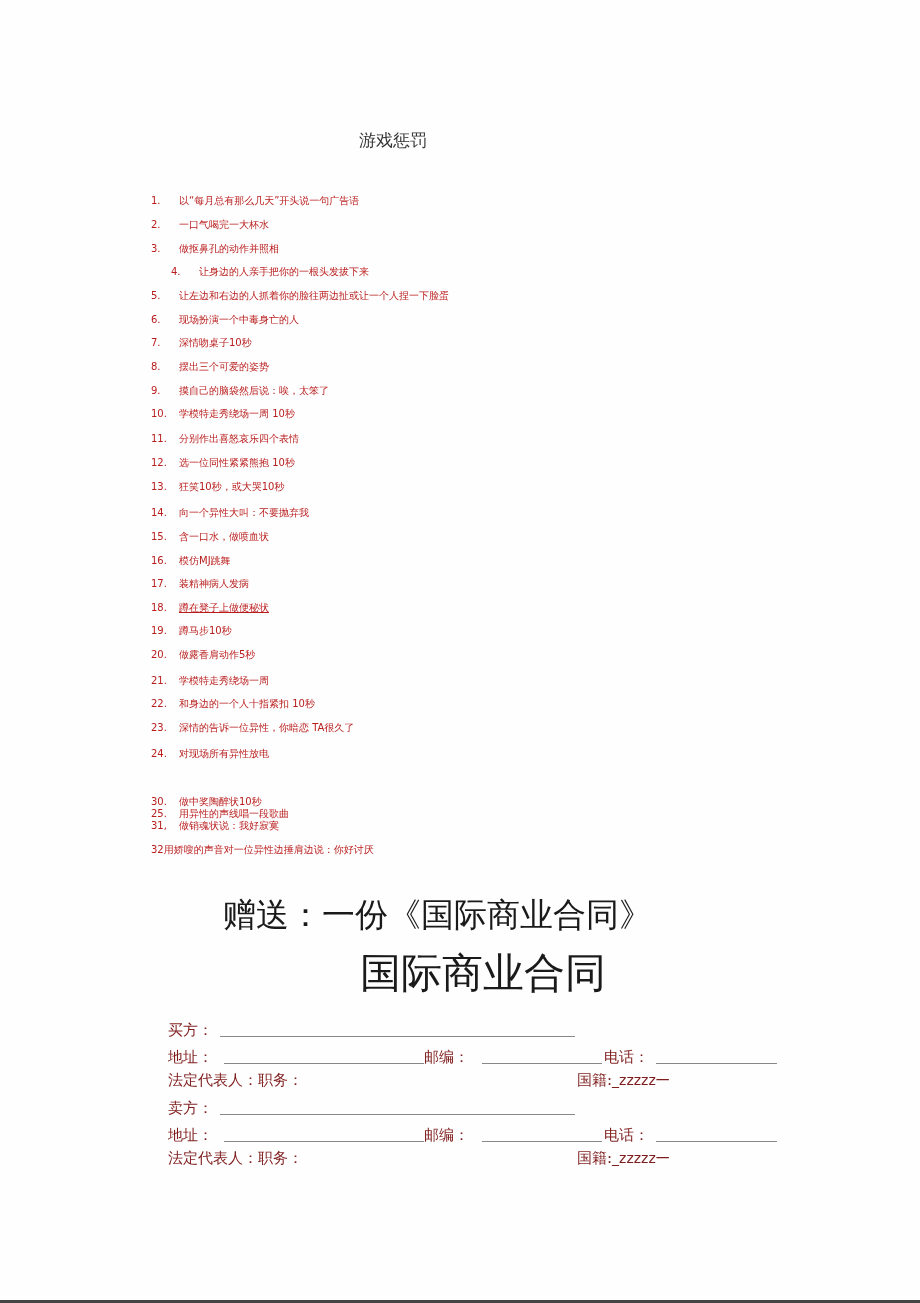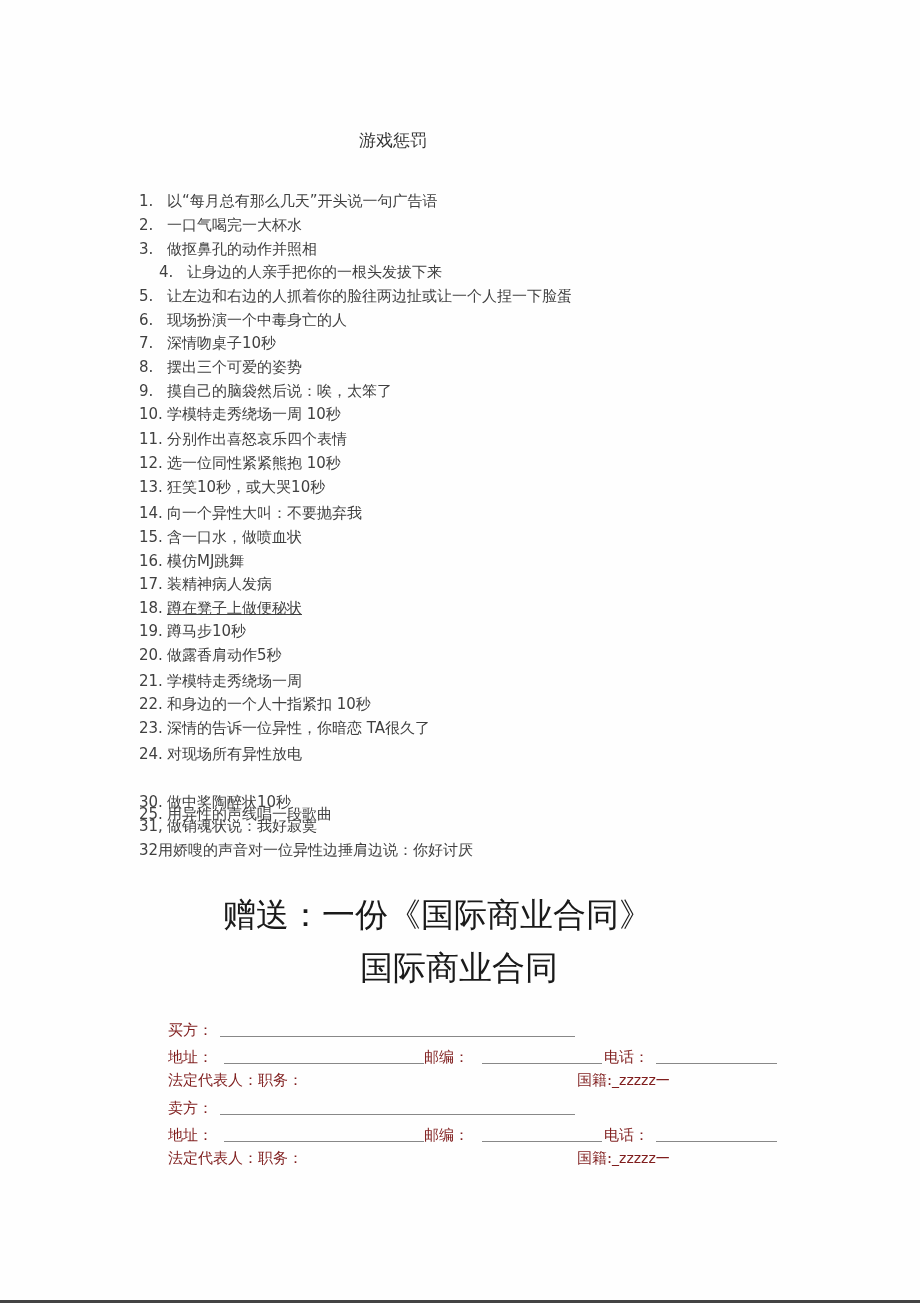--- a/index.html
+++ b/index.html
@@ -11,35 +11,35 @@
   }
   .title {
     position: absolute; left: 0; width: 798px; top: 129px;
     text-align: right; padding-right: 0;
     font-family: "DejaVu Serif", "Liberation Serif", serif;
     font-size: 17px; color: #333;
   }
   .title span { position: absolute; left: 359px; white-space: nowrap; }
   .list { position: absolute; left: 139px; top: 192px; margin: 0; padding: 0; list-style: none; }
   .list li {
-    position: absolute; left: 0; white-space: nowrap;
-    font-size: 15px; color: #404040; height: 18px; line-height: 18px;
+    position: absolute; left: 12px; white-space: nowrap;
+    font-size: 10px; color: #b91c1c; height: 18px; line-height: 18px;
   }
   .list .num { display: inline-block; width: 28px; }
   .list .num.tight { width: auto; }
   .gift {
     position: absolute; left: 0; width: 920px; top: 893px; text-align: center;
     font-family: "DejaVu Serif", "Liberation Serif", serif;
     font-size: 33px; color: #1a1a1a; white-space: nowrap;
   }
   .gift span { position: absolute; left: 223px; }
   .contract-title {
     position: absolute; left: 360px; top: 946px;
     font-family: "DejaVu Serif", "Liberation Serif", serif;
-    font-size: 33px; color: #1a1a1a; white-space: nowrap;
+    font-size: 41px; color: #1a1a1a; white-space: nowrap;
   }
   .field {
     position: absolute; font-family: "DejaVu Serif", "Liberation Serif", serif;
     font-size: 15px; color: #7f1d1d; white-space: nowrap; line-height: 20px;
   }
   .line { position: absolute; border-bottom: 1px solid #888; height: 0; }
   .nat-val { text-decoration: none; font-family: "DejaVu Sans", sans-serif; font-size: 14px; }
   .bottom-rule { position: absolute; left: 0; width: 920px; top: 1300px; height: 3px; background: #444; }
 </style>
 </head>

